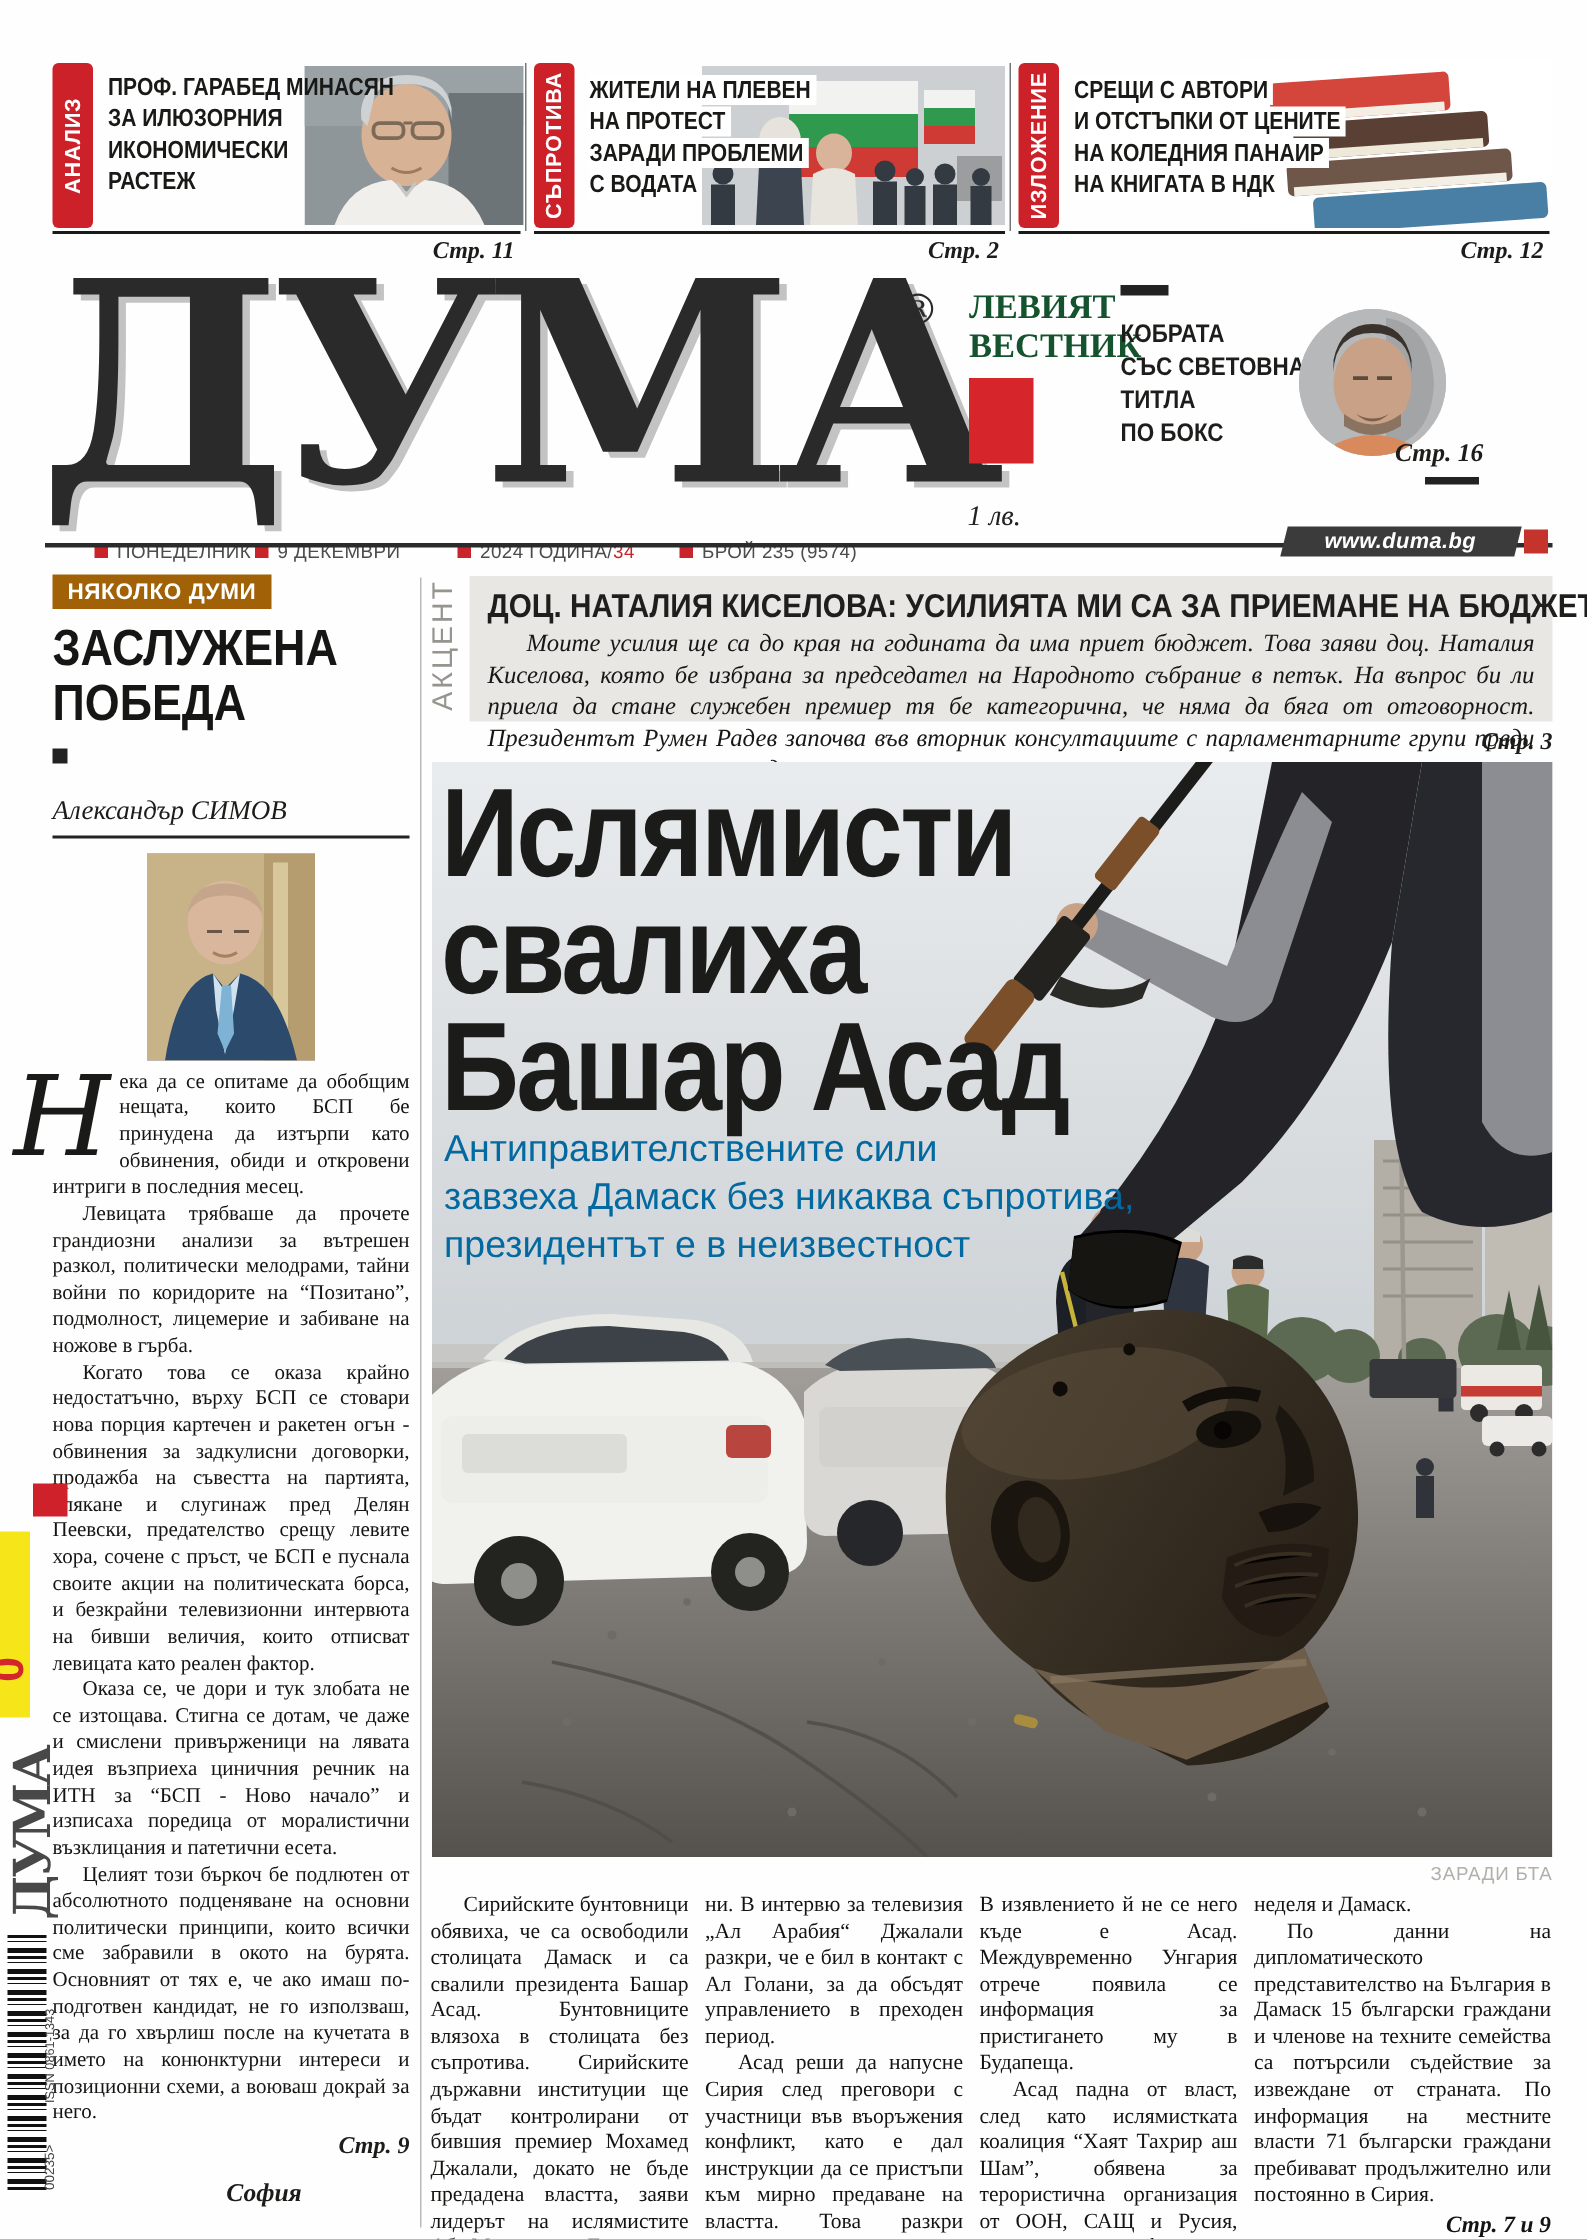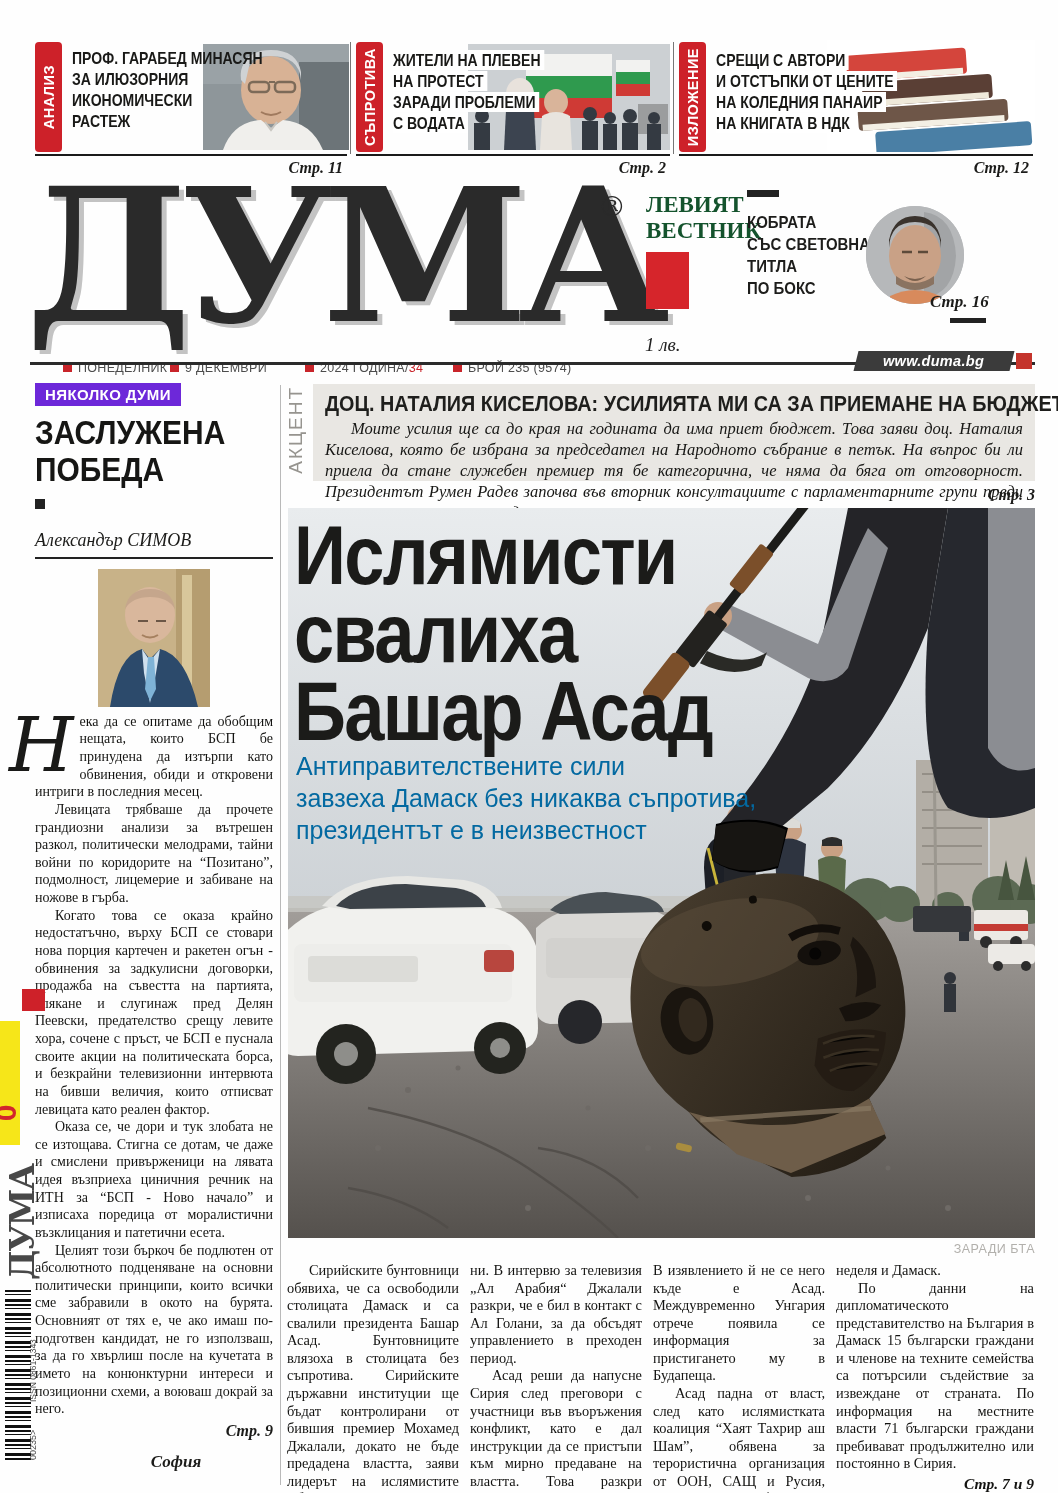--- a/index.html
+++ b/index.html
@@ -45,21 +45,21 @@
   .price{position:absolute;left:645px;top:334px;font-style:italic;font-size:19px;color:#222;}
   .mainrule{position:absolute;left:30px;top:362px;width:1005px;height:3px;background:#2b2b2b;}
   .site-badge{position:absolute;left:856px;top:351px;width:156px;height:20px;background:#3b3b3b;
     transform:skewX(-14deg);display:flex;align-items:center;justify-content:center;}
   .site-badge span{transform:skewX(14deg);color:#fff;font-family:"Liberation Sans",sans-serif;
     font-weight:700;font-style:italic;font-size:14.5px;letter-spacing:.3px;}
   .site-sq{position:absolute;left:1016px;top:353px;width:16px;height:16px;background:#c4342c;}
 
   
   .opinion{position:absolute;left:35px;top:383px;width:238px;}
-  .kicker{display:inline-block;background:#6d28d9;color:#fff;font-family:"Liberation Sans",sans-serif;
+  .kicker{display:inline-block;background:#a16207;color:#fff;font-family:"Liberation Sans",sans-serif;
     font-weight:700;font-size:15px;padding:3px 10px;letter-spacing:.4px;}
   .op-title{margin-top:8px;font-family:"Liberation Sans",sans-serif;font-weight:700;font-size:34px;
     line-height:1.1;color:#161614;transform:scaleX(.88);transform-origin:left top;}
   .op-square{width:10px;height:10px;background:#222;margin-top:10px;}
   .op-author{font-style:italic;font-size:18px;margin-top:21px;}
   .op-rule{height:2px;background:#222;margin-top:6px;}
   .op-photo{display:block;margin:10px auto 6px auto;}
   .op-body{text-align:justify;font-size:14px;line-height:1.26;color:#141412;}
   .op-body p{margin:0;text-indent:20px;}
   .op-body p.first{text-indent:0;}

